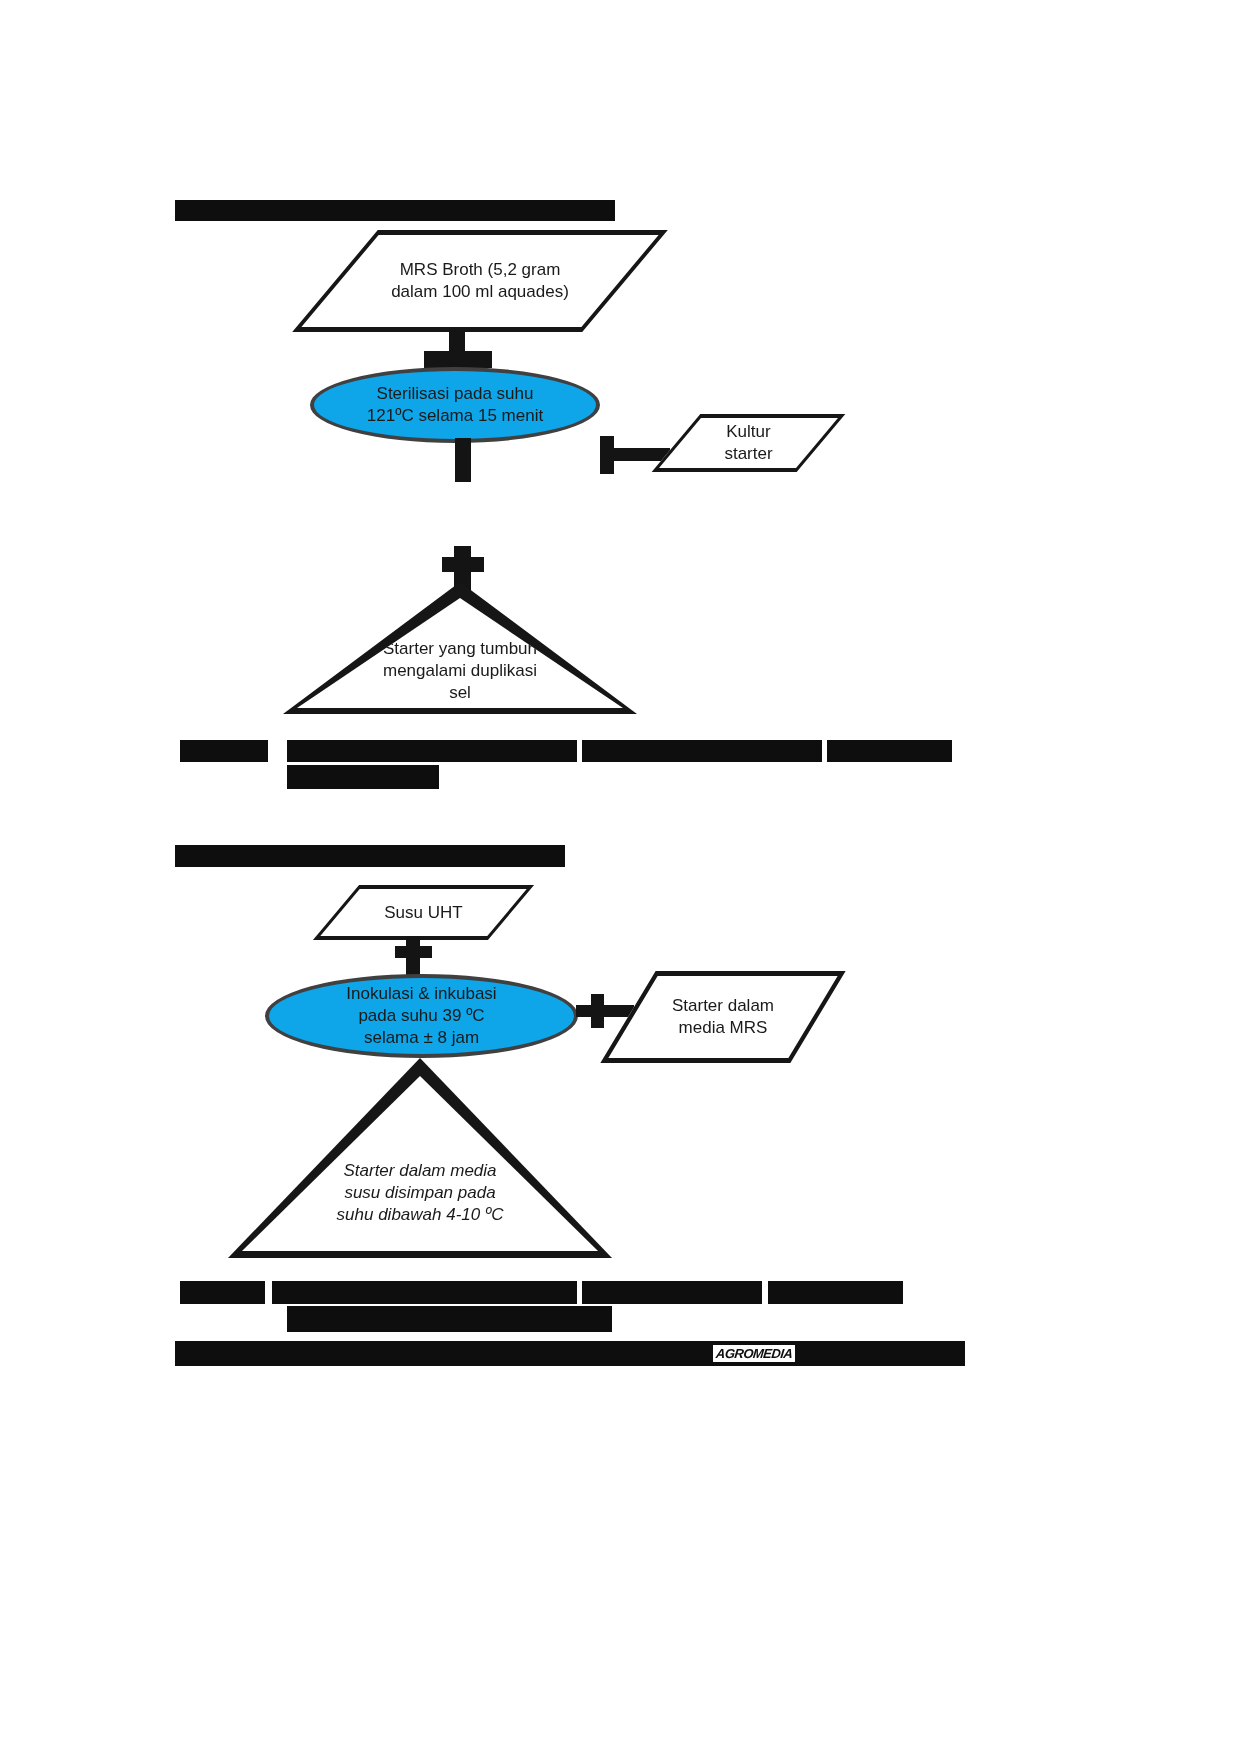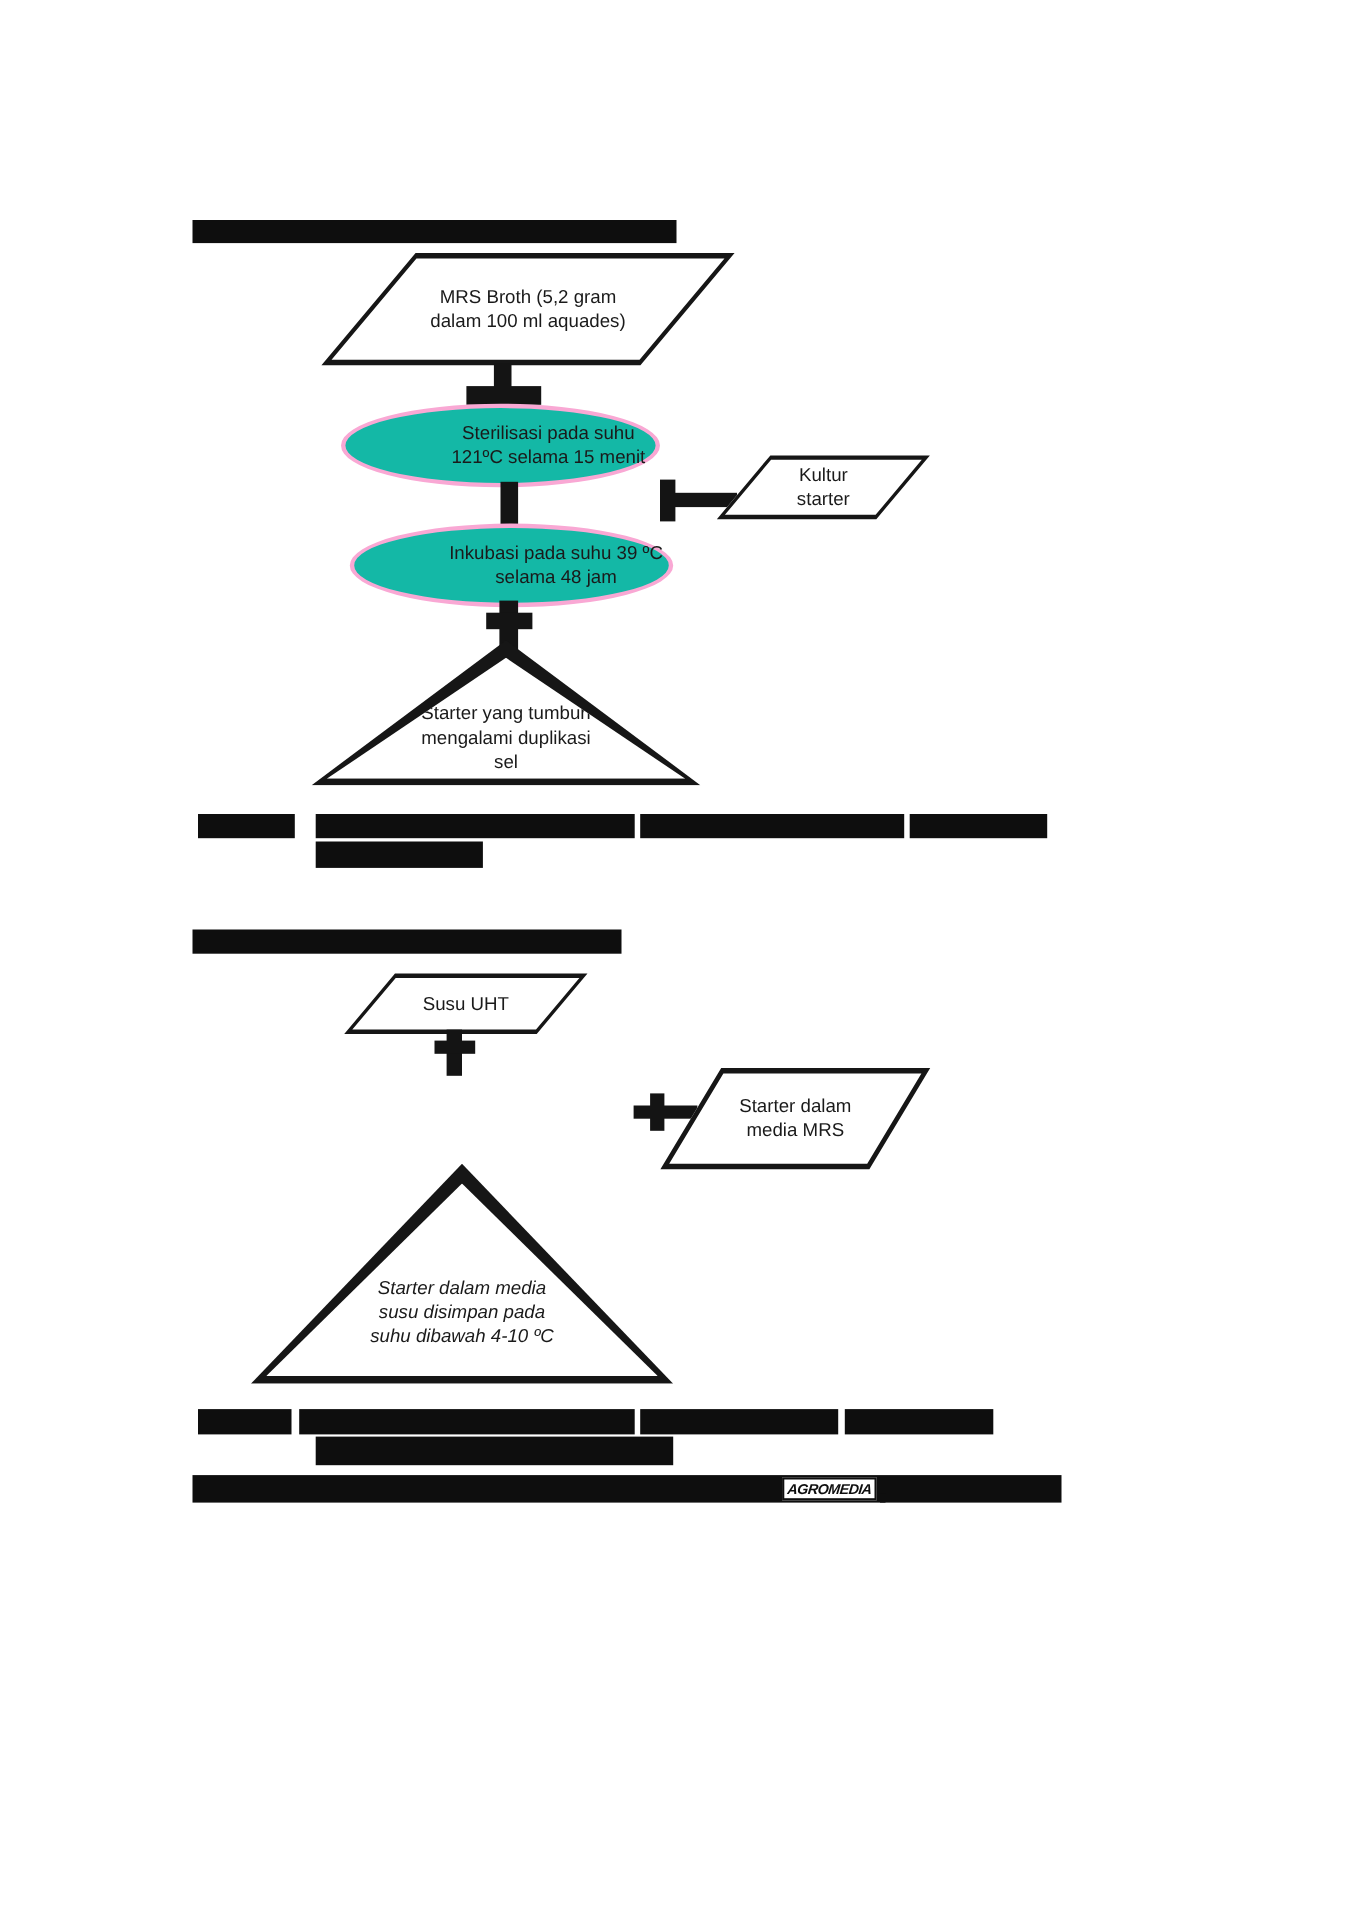--- a/index.html
+++ b/index.html
@@ -16,22 +16,22 @@
   
   .para { position:absolute; background:#ffffff; border:5px solid #161616;
           display:flex; align-items:center; justify-content:center; }
   .skew40 { transform: skewX(-40deg); }
   .skew40 > .unskew { transform: skewX(40deg); }
   .skew31 { transform: skewX(-31deg); }
   .skew31 > .unskew { transform: skewX(31deg); }
   .unskew { width:100%; height:100%; display:flex; align-items:center; justify-content:center; }
 
   
-  .ellipse { position:absolute; background:#14b8a6; border:4px solid #f9a8d4; border-radius:50%;
-             display:flex; align-items:center; justify-content:flex-end; }
+  .ellipse { position:absolute; background:#0ea5e9; border:4px solid #404040; border-radius:50%;
+             display:flex; align-items:center; justify-content:center; }
 
   
   .tri { position:absolute; background:#161616; clip-path: polygon(50% 0, 100% 100%, 0 100%); }
   .tri-inner { position:absolute; inset:0; background:#ffffff;
                display:flex; flex-direction:column; align-items:center; justify-content:flex-end; }
   .tri1-inner { clip-path: polygon(50% 16px, calc(100% - 14px) calc(100% - 6px), 14px calc(100% - 6px)); padding-bottom:10px; }
   .tri2-inner { clip-path: polygon(50% 18px, calc(100% - 14px) calc(100% - 7px), 14px calc(100% - 7px)); padding-bottom:32px; }
 
   
   .logo-box { position:absolute; background:#ffffff; border:2px solid #0e0e0e;
@@ -63,23 +63,20 @@
 
   <div class="bar" style="left:600px; top:448px; width:70px; height:13px;"></div>
   <div class="bar" style="left:600px; top:436px; width:14px; height:38px;"></div>
 
   <div class="para skew40" style="left:676px; top:414px; width:145px; height:58px; border-width:4px;">
     <div class="unskew">
       <p class="node-text" style="width:70px;">Kultur starter</p>
     </div>
   </div>
 
-  <div class="ellipse" style="left:318px; top:476px; width:294px; height:76px;">
-    <p class="node-text" style="width:205px;">Inkubasi pada suhu 39 ºC selama 48 jam</p>
-  </div>
 
   <div class="bar" style="left:454px; top:546px; width:17px; height:50px;"></div>
   <div class="bar" style="left:442px; top:557px; width:42px; height:15px;"></div>
 
   <div class="tri" style="left:283px; top:582px; width:354px; height:132px;">
     <div class="tri-inner tri1-inner">
       <p class="node-text" style="width:170px;">Starter yang tumbuh mengalami duplikasi sel</p>
     </div>
   </div>
 
@@ -93,20 +90,23 @@
 
   <div class="para skew40" style="left:336px; top:885px; width:175px; height:55px; border-width:4px;">
     <div class="unskew">
       <p class="node-text">Susu UHT</p>
     </div>
   </div>
 
   <div class="bar" style="left:406px; top:936px; width:14px; height:42px;"></div>
   <div class="bar" style="left:395px; top:946px; width:37px; height:12px;"></div>
 
+  <div class="ellipse" style="left:265px; top:974px; width:313px; height:84px;">
+    <p class="node-text" style="width:185px;">Inokulasi &amp; inkubasi pada suhu 39 ºC selama ± 8 jam</p>
+  </div>
 
   <div class="bar" style="left:576px; top:1005px; width:58px; height:12px;"></div>
   <div class="bar" style="left:591px; top:994px; width:13px; height:34px;"></div>
 
   <div class="para skew31" style="left:628px; top:971px; width:190px; height:92px;">
     <div class="unskew">
       <p class="node-text" style="width:120px;">Starter dalam media MRS</p>
     </div>
   </div>
 

